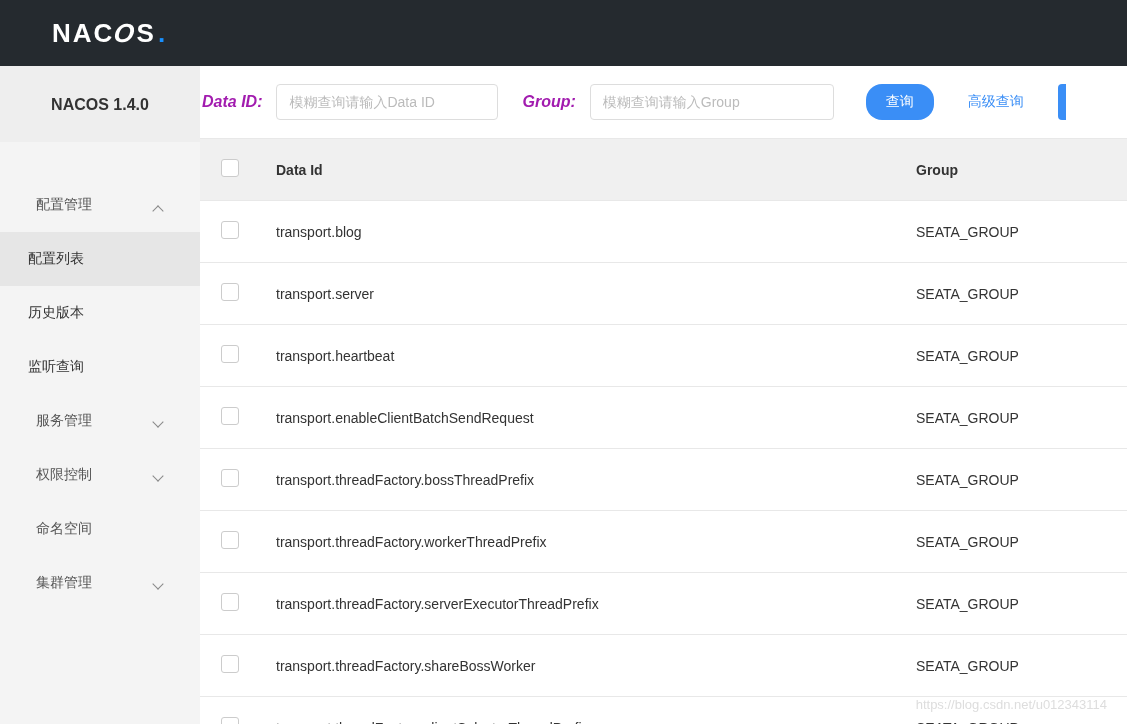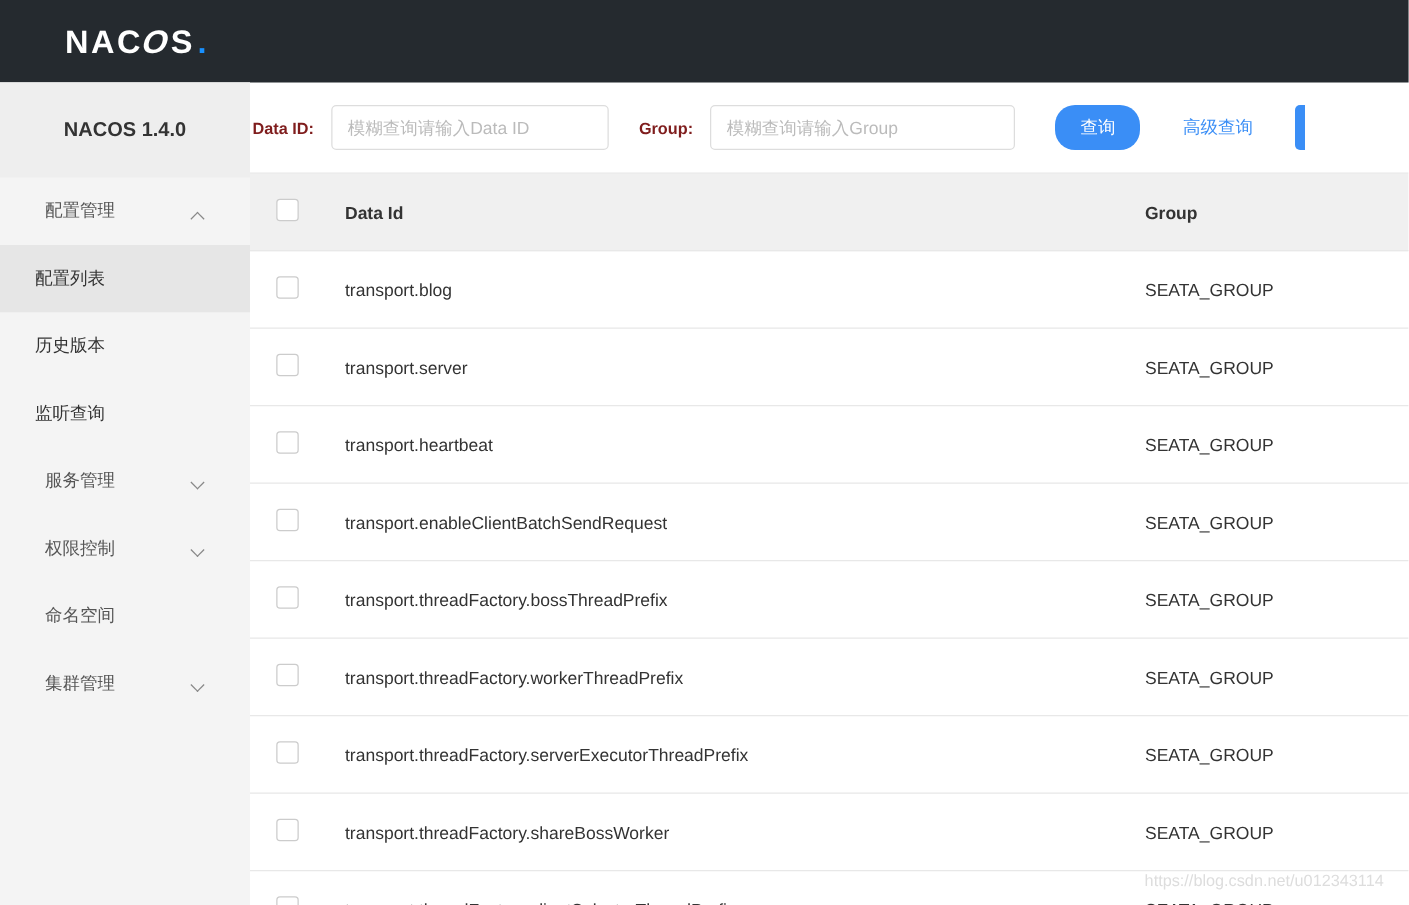--- a/index.html
+++ b/index.html
@@ -5,33 +5,33 @@
     * { margin: 0; padding: 0; box-sizing: border-box; }
     body { font-family: -apple-system, BlinkMacSystemFont, "Segoe UI", "PingFang SC", "Hiragino Sans GB", "Microsoft YaHei", sans-serif; font-size: 14px; color: #333; background: #fff; overflow: hidden; }
     
     .header { background: #252a2f; height: 66px; display: flex; align-items: center; padding: 0 24px; }
     .logo { color: #fff; font-size: 26px; font-weight: 700; letter-spacing: 2px; display: flex; align-items: center; margin-left: 28px; }
     .logo .dot { color: #1890ff; margin-left: 2px; }
     .logo .wave-o { display: inline-block; font-style: italic; transform: skewX(-8deg); }
     
     .main-wrapper { display: flex; height: calc(724px - 66px); }
     
-    .sidebar { width: 200px; background: #f4f4f4; flex-shrink: 0; display: flex; flex-direction: column; }
+    .sidebar { width: 200px; background: #f4f4f4; flex-shrink: 0; display: flex; flex-direction: column; gap: 36px; }
     .sidebar-title { font-size: 16px; font-weight: 700; color: #333; text-align: center; padding: 30px 0 28px; background: #eeeeee; }
     .menu-item { padding: 18px 36px; color: #555; cursor: pointer; display: flex; justify-content: space-between; align-items: flex-end; font-size: 14px; }
     .menu-item.sub { padding-left: 28px; background: #f4f4f4; color: #333; }
     .menu-item.sub.active { background: #e6e6e6; }
     .chevron { width: 10px; height: 10px; position: relative; }
     .chevron::before { content: ''; position: absolute; width: 7px; height: 7px; border-right: 1.5px solid #888; border-bottom: 1.5px solid #888; transform: rotate(45deg); top: -2px; }
     .chevron.up::before { transform: rotate(-135deg); top: 3px; }
     
     .content { flex: 1; padding: 0; overflow: hidden; }
     
     .search-bar { display: flex; align-items: center; padding: 18px 0 18px 0; gap: 14px; }
-    .search-label { font-weight: 700; color: #7f1d1d; font-size: 13px; margin-left: 2px; }
+    .search-label { font-weight: 700; color: #a21caf; font-size: 16px; margin-left: 2px; font-style: italic; }
     .search-input { height: 36px; border: 1px solid #ddd; border-radius: 4px; padding: 0 12px; font-size: 14px; color: #333; outline: none; }
     .search-input::placeholder { color: #bbb; }
     .input-data-id { width: 222px; }
     .input-group { width: 244px; }
     .btn { height: 36px; padding: 0 20px; border-radius: 16px; border: none; font-size: 14px; cursor: pointer; display: inline-flex; align-items: center; justify-content: center; }
     .btn-primary { background: #3a8ef6; color: #fff; }
     .btn-link { background: transparent; color: #3a8ef6; text-align: right; }
     .btn-extra { background: #3a8ef6; width: 8px; padding: 0; border-radius: 4px 0 0 4px; }
     
     .table { width: 100%; border-collapse: collapse; border-top: 1px solid #e8e8e8; }

